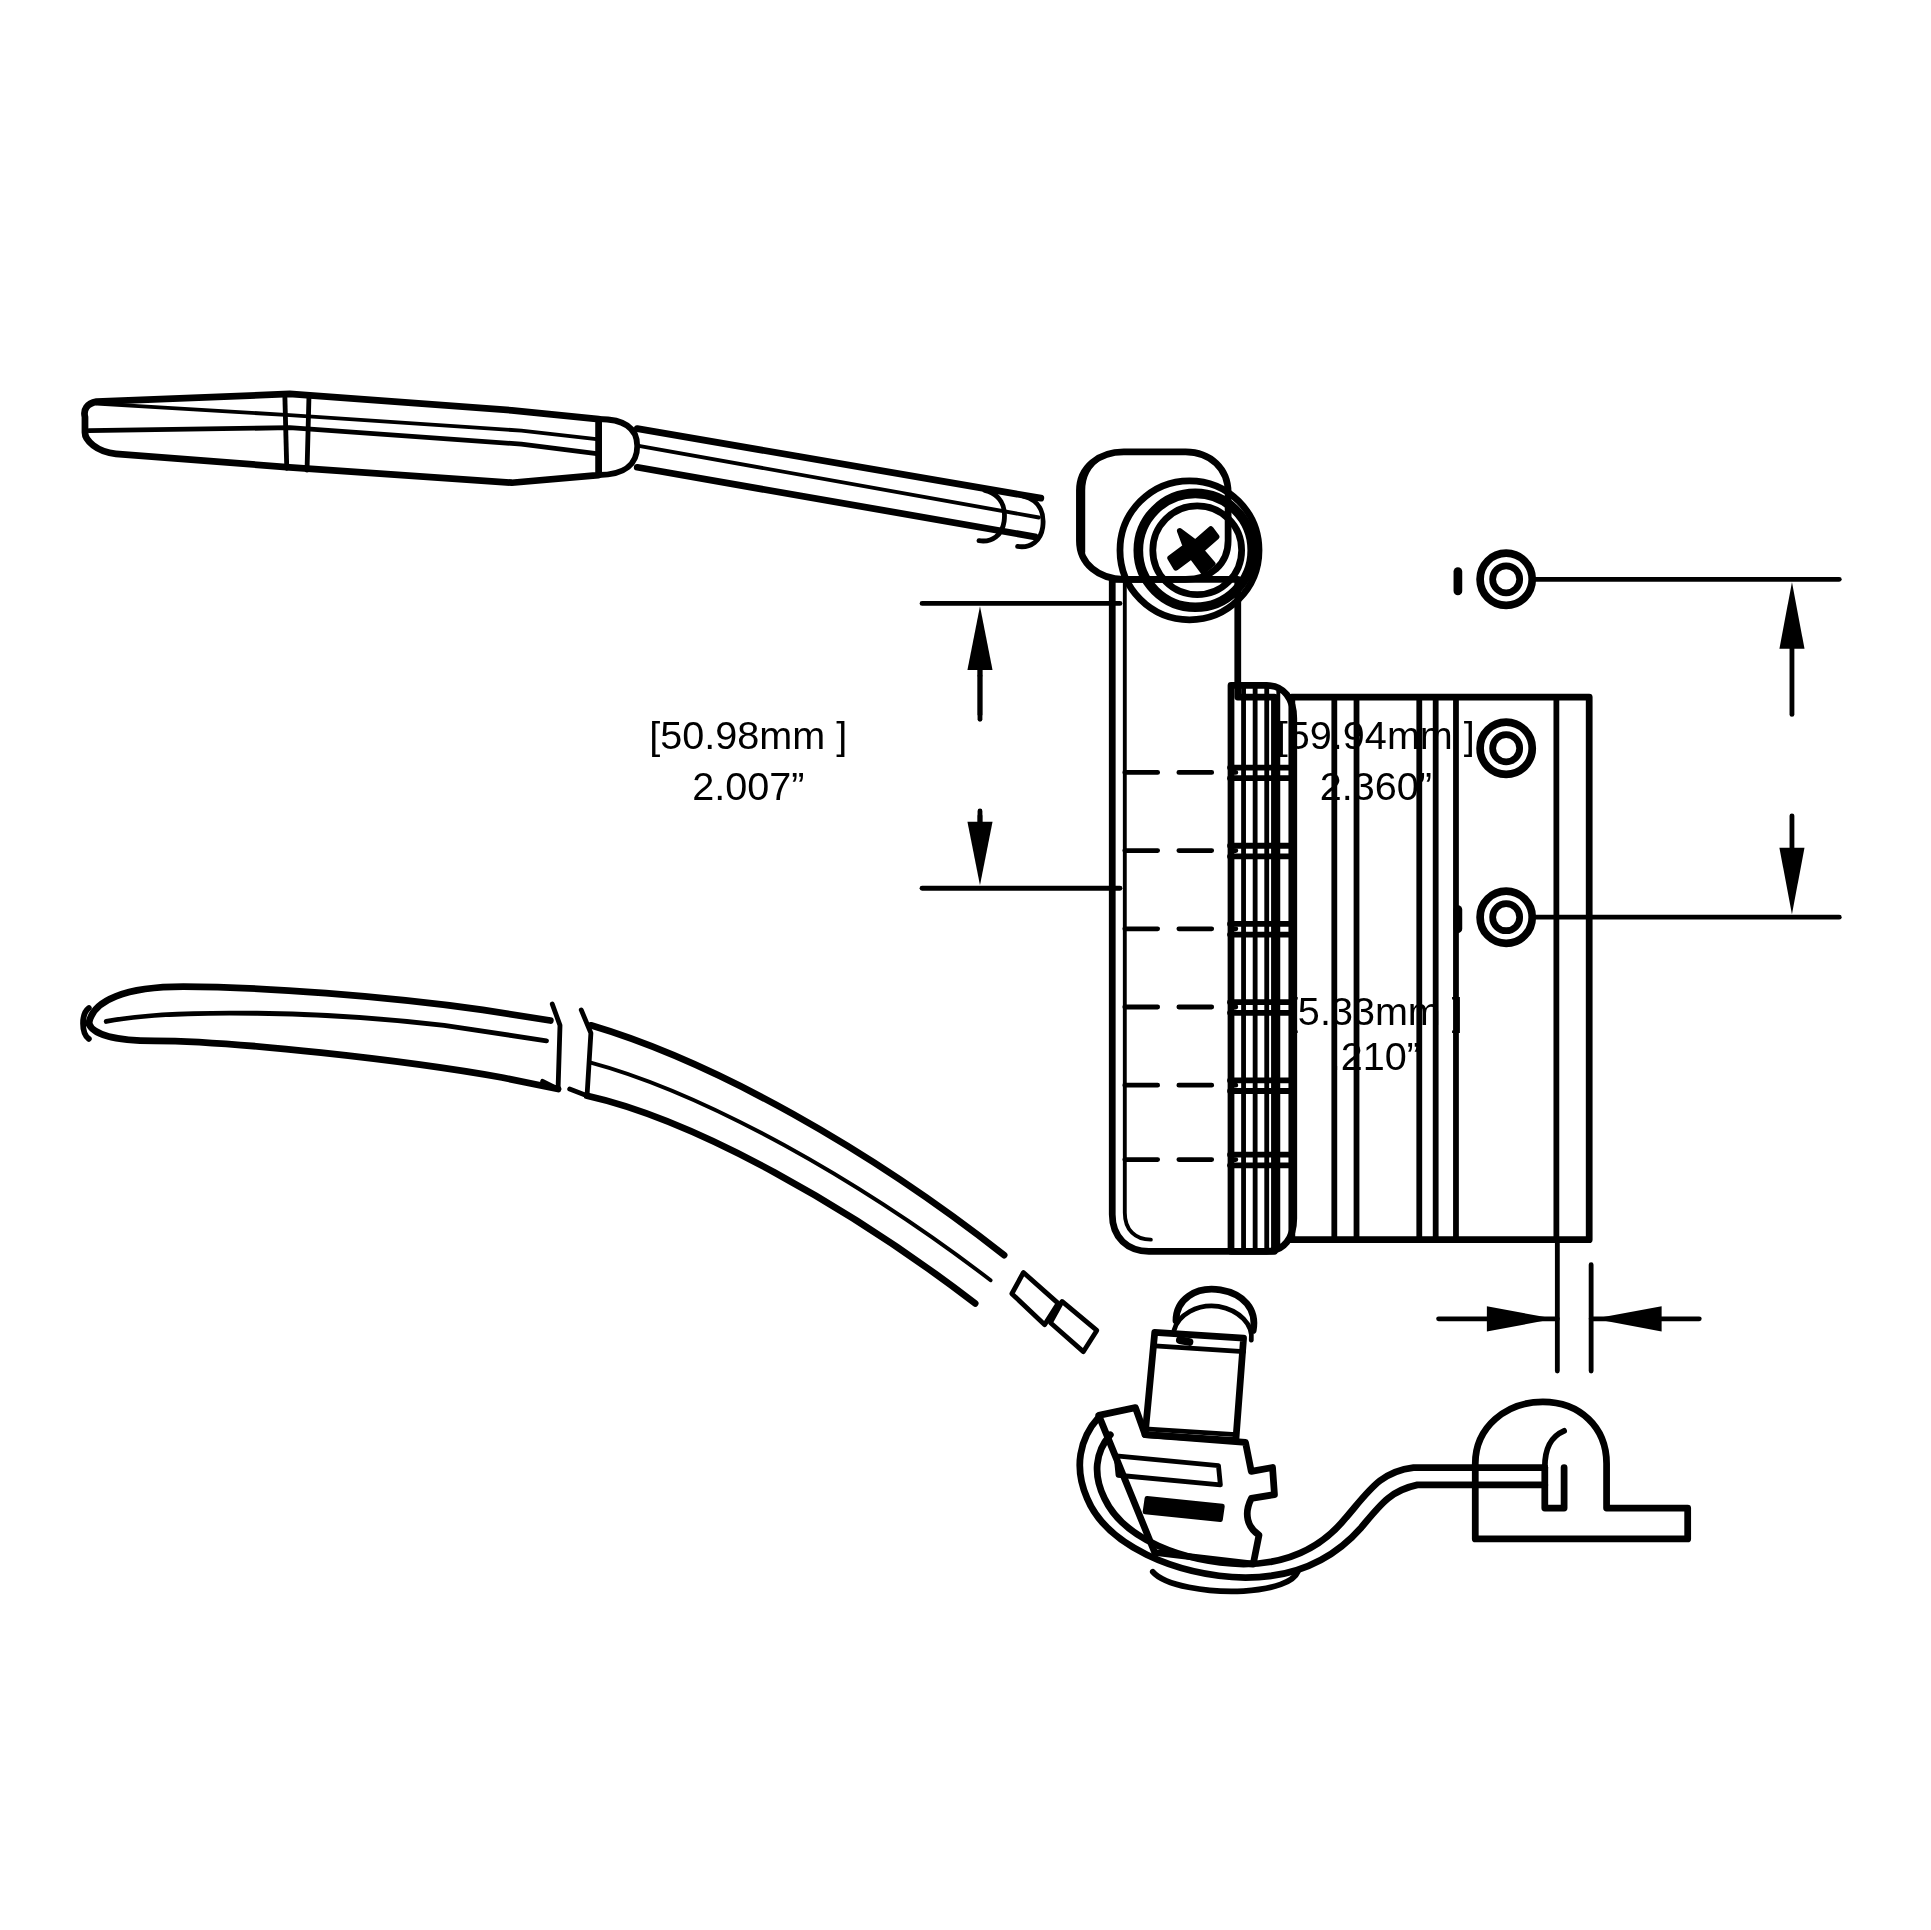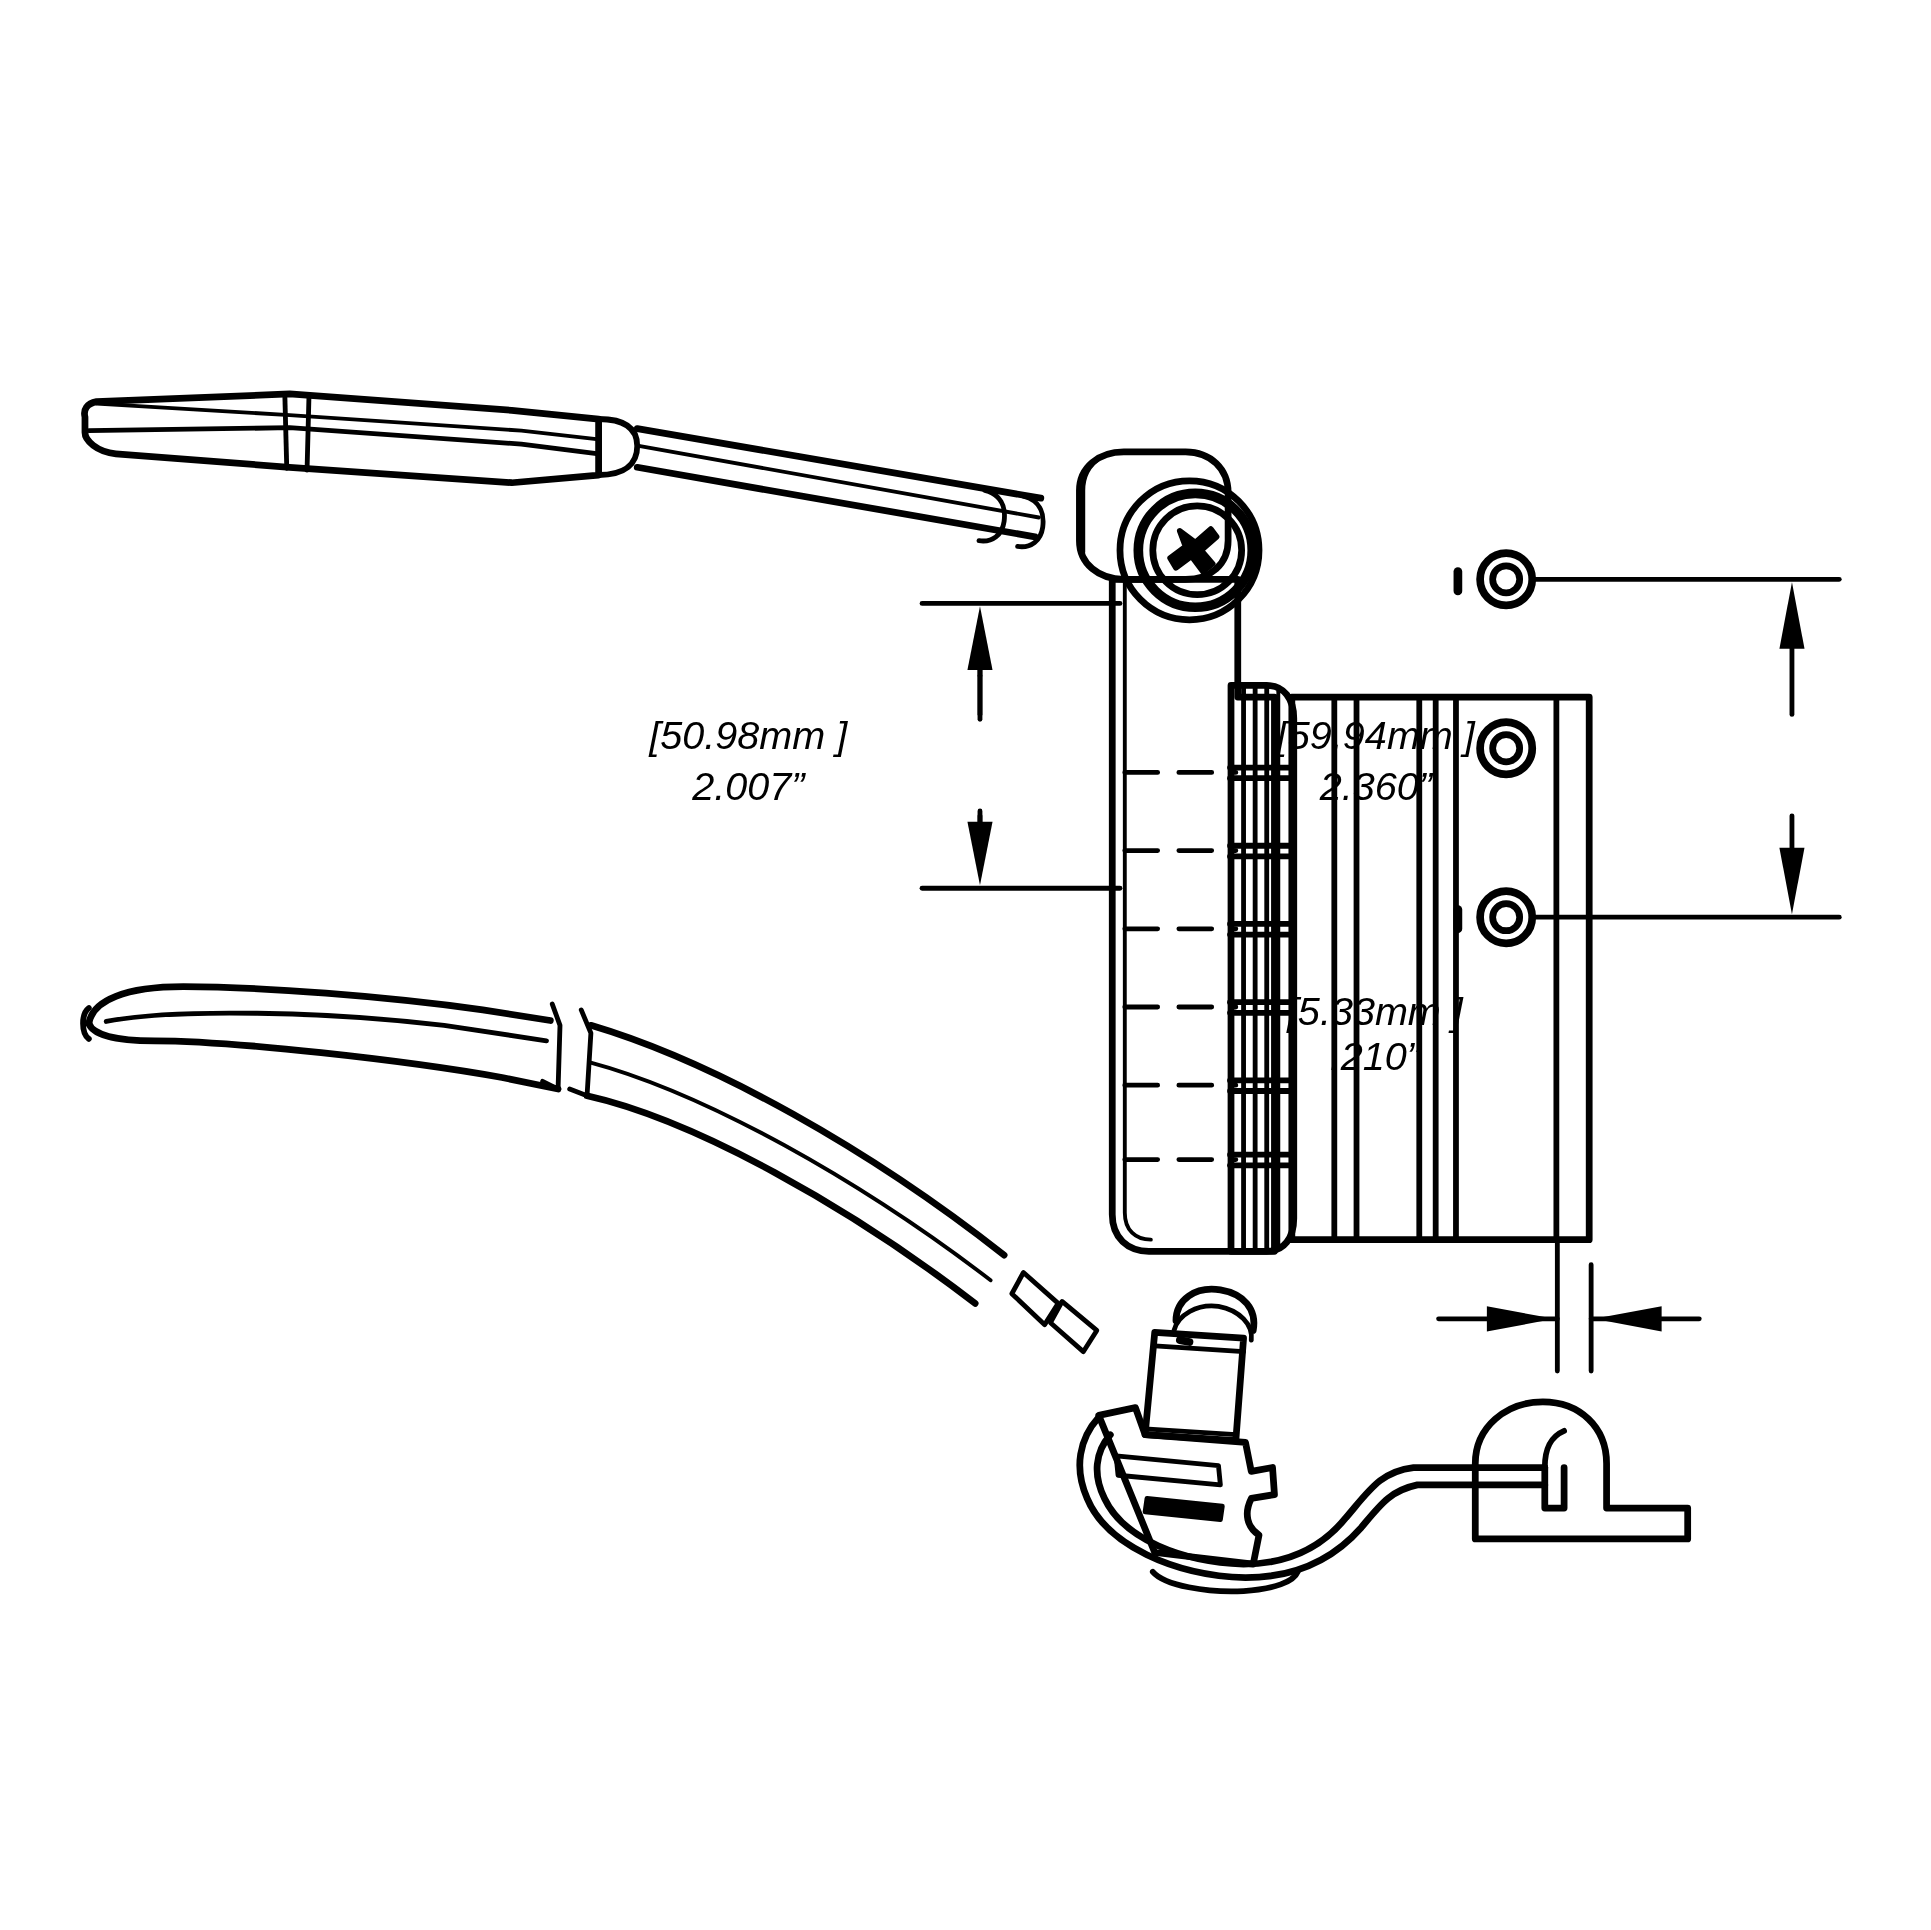--- a/index.html
+++ b/index.html
@@ -12,21 +12,20 @@
     width: 1931px;
     height: 1930px;
     overflow: hidden;
     font-family: "Liberation Sans", sans-serif;
   }
   #drawing-root {
     position: relative;
     width: 1931px;
     height: 1930px;
     background: #ffffff;
-    font-style: italic;
   }
   #drawing-svg {
     display: block;
     width: 1931px;
     height: 1930px;
   }
   .dim-text {
     font-family: "Liberation Sans", sans-serif;
     font-size: 41px;
     fill: #000000;

